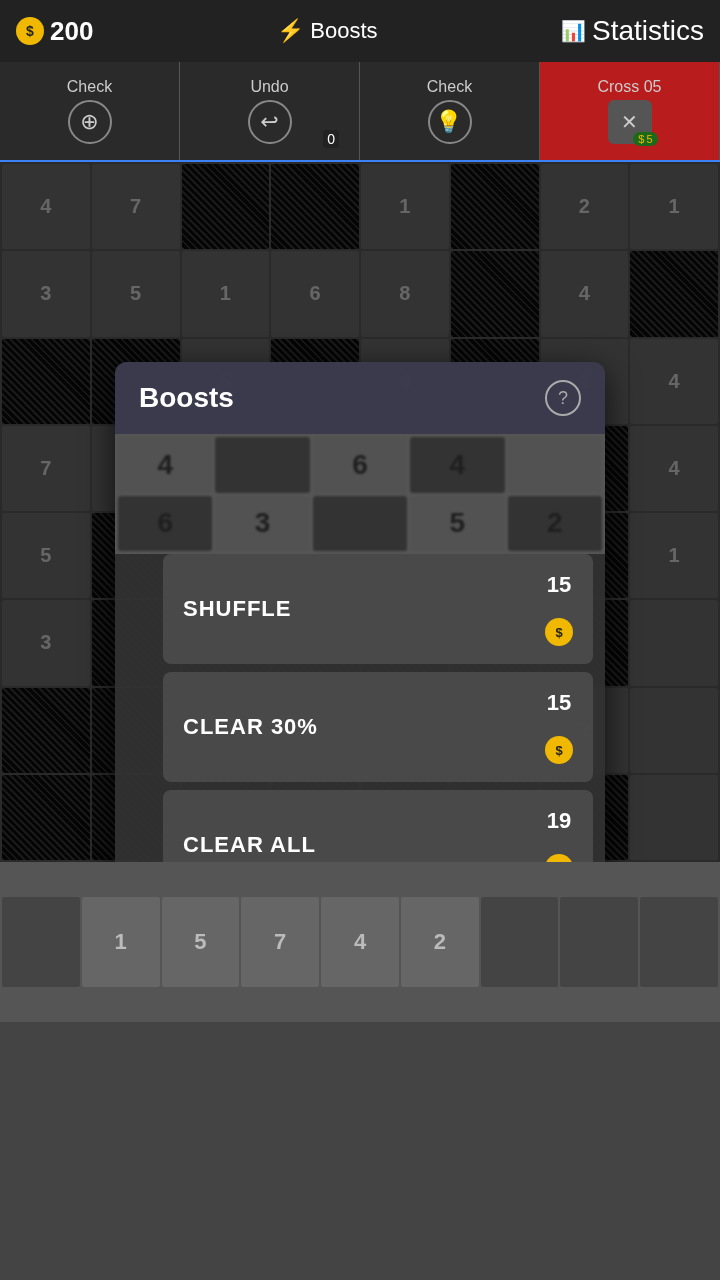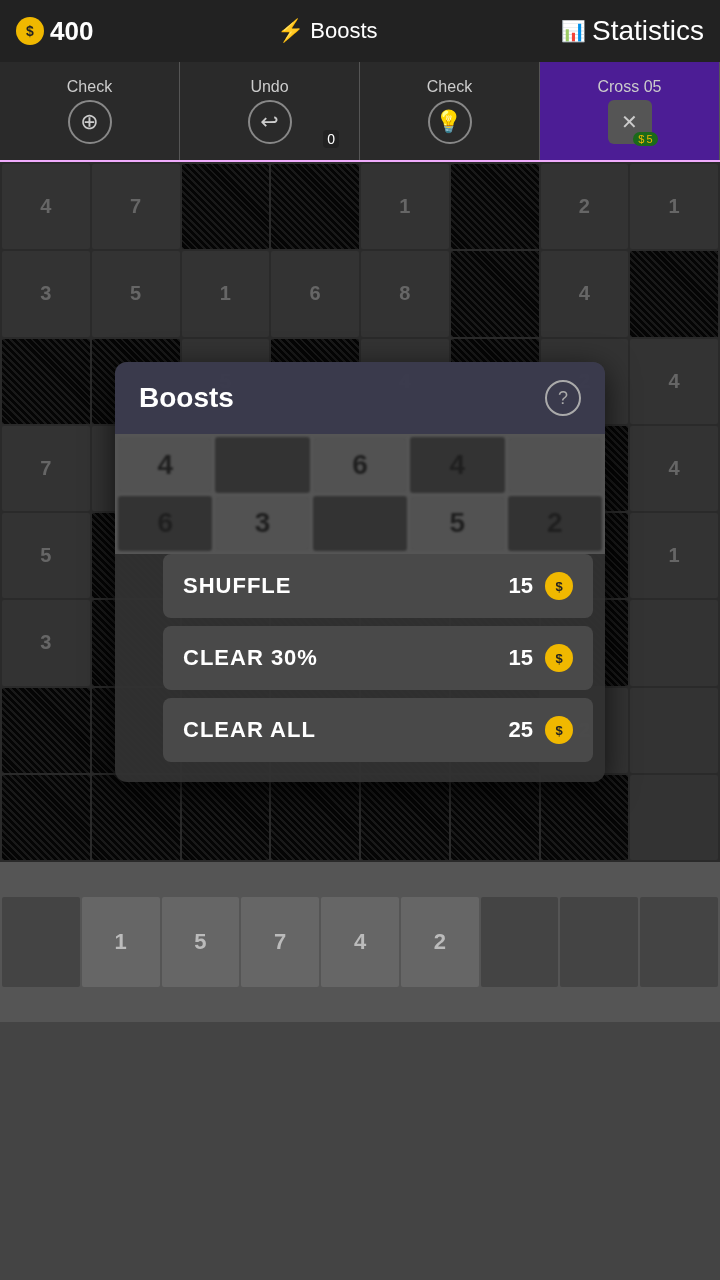--- a/index.html
+++ b/index.html
@@ -63,36 +63,36 @@
     .stats-label {
       color: white;
       font-size: 28px;
     }
 
     
     #nav-bar {
       display: flex;
       height: 100px;
       background: #333;
-      border-bottom: 2px solid #f0abfc;
+      border-bottom: 2px solid #3b82f6;
       text-align: center;
     }
     .nav-btn {
       flex: 1;
       display: flex;
       flex-direction: column;
       align-items: center;
       justify-content: center;
       border-right: 1px solid #555;
       cursor: pointer;
       position: relative;
       background: #2a2a2a;
     }
     .nav-btn:first-child { border-left: none; }
-    .nav-btn.active { background: #4c1d95; }
+    .nav-btn.active { background: #b91c1c; }
     .nav-label {
       color: #ccc;
       font-size: 16px;
       margin-bottom: 4px;
     }
     .nav-icon-circle {
       width: 44px; height: 44px;
       border-radius: 50%;
       border: 2px solid #888;
       display: flex; align-items: center; justify-content: center;
@@ -264,24 +264,25 @@
     }
     .boost-row-label {
       color: white;
       font-size: 22px;
       font-weight: bold;
       letter-spacing: 1px;
     }
     .boost-row-cost {
       display: flex;
       align-items: center;
-      gap: 12px;
-      color: white;
-      font-size: 22px;
-      font-weight: bold;
+      gap: 20px;
+      color: white;
+      font-size: 22px;
+      font-weight: bold;
+      flex-direction: column;
     }
     .cost-coin-icon {
       width: 28px; height: 28px;
       background: #f0b800;
       border-radius: 50%;
       display: flex; align-items: center; justify-content: center;
       font-weight: bold;
       color: #222;
       font-size: 13px;
     }
@@ -315,21 +316,21 @@
     .bottom-cell.crossed::after {
       content: '';
     }
   </style>
 </head>
 <body>
 
 <div id="top-bar">
   <div class="coins-display">
     <div class="coin-icon">$</div>
-    <span class="coins-amount">400</span>
+    <span class="coins-amount">200</span>
   </div>
   <div class="top-center">
     <span class="boost-icon">⚡</span>
     <span class="boosts-label">Boosts</span>
   </div>
   <div class="top-right">
     <span class="stats-icon">📊</span>
     <span class="stats-label">Statistics</span>
   </div>
 </div>
@@ -461,21 +462,21 @@
           <div class="boost-row">
             <span class="boost-row-label">CLEAR 30%</span>
             <div class="boost-row-cost">
               <span>15</span>
               <div class="cost-coin-icon">$</div>
             </div>
           </div>
           <div class="boost-row">
             <span class="boost-row-label">CLEAR ALL</span>
             <div class="boost-row-cost">
-              <span>25</span>
+              <span>19</span>
               <div class="cost-coin-icon">$</div>
             </div>
           </div>
         </div>
     </div>
   </div>
 </div>
 
 <div id="bottom-area">
     <div class="bottom-cell crossed"></div>

